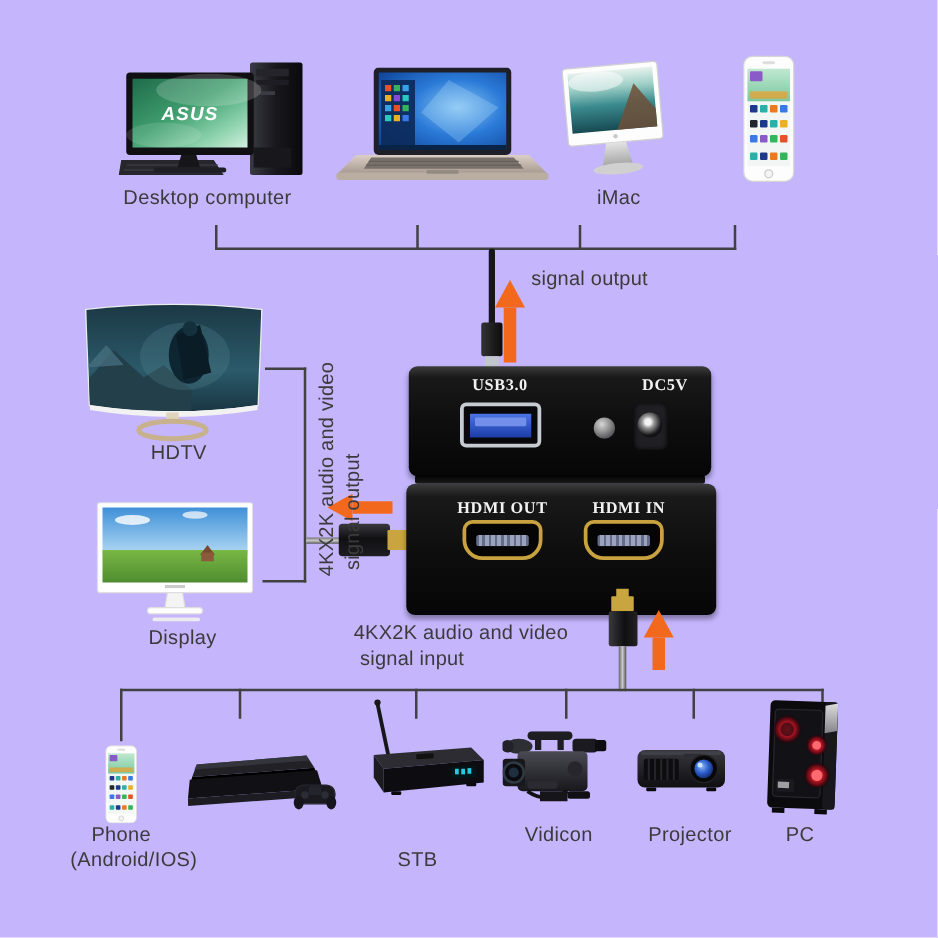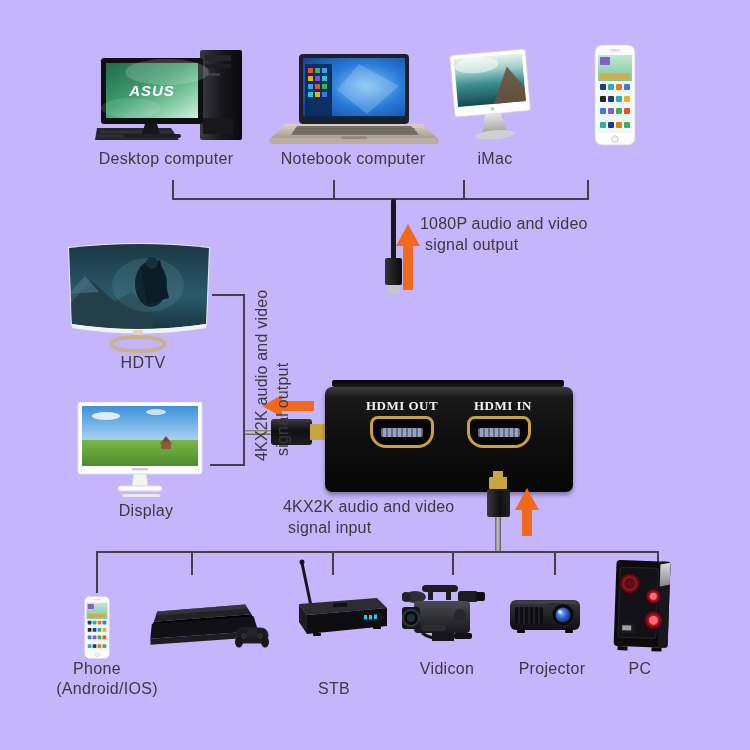--- a/index.html
+++ b/index.html
@@ -179,21 +179,20 @@
       <rect x="48" y="38" width="5" height="5" fill="#e8b022"></rect>
       <rect x="55" y="38" width="5" height="5" fill="#3a78e8"></rect>
     <rect x="36" y="62" width="102" height="4" fill="#0a2448"></rect>
     <polygon points="18,70 156,70 172,86 2,86" fill="url(#gd-albase)"></polygon>
     <polygon points="30,72 144,72 152,81 24,81" fill="#78706a"></polygon>
     <line x1="28" y1="75" x2="148" y2="75" stroke="#665e58" stroke-width="1"></line>
     <line x1="26" y1="78" x2="150" y2="78" stroke="#665e58" stroke-width="1"></line>
     <rect x="2" y="84" width="170" height="6" rx="3" fill="#baaea2"></rect>
     <rect x="74" y="82" width="26" height="3" rx="1.5" fill="#938a80"></rect>
   </svg>
-  <div class="abs lbl" style="left:265px;top:149px;width:176px">Notebook computer</div>
 
   <svg class="abs" style="left:449px;top:48px" width="84" height="100" viewBox="0 0 84 100">
     <g transform="rotate(-5 42 45)">
       <rect x="4" y="4" width="76" height="62" rx="3" fill="#fdfdfd" stroke="#d0d0d0"></rect>
       <rect x="8" y="8" width="68" height="48" fill="url(#gd-imacscr)"></rect>
       <polygon points="44,56 60,20 76,42 76,56" fill="#6e5038" opacity=".85"></polygon>
       <ellipse cx="30" cy="16" rx="22" ry="8" fill="#ffffff" opacity=".5"></ellipse>
       <circle cx="42" cy="61" r="1.8" fill="#c8c8c8"></circle>
       <polygon points="34,66 50,66 54,84 30,84" fill="url(#gd-metal)"></polygon>
       <ellipse cx="42" cy="87" rx="20" ry="4.5" fill="#d0d0d0"></ellipse>
@@ -213,21 +212,20 @@
 
   <div class="abs" style="left:391px;top:199px;width:5px;height:61px;background:#17171a;border-radius:2px"></div>
   <div class="abs" style="left:385px;top:258px;width:17px;height:27px;background:linear-gradient(90deg,#333,#0b0b0b);border-radius:2px"></div>
   <div class="abs" style="left:388px;top:285px;width:11px;height:9px;background:#c2c7ce"></div>
 
   <div class="abs arrow-up" style="left:396px;top:224px;width:24px;height:66px">
     <div class="head"></div>
     <div class="shaft"></div>
   </div>
   <div class="abs ann" style="left:420px;top:213px">
-    <div>1080P audio and video</div>
     <div class="l2">signal output</div>
   </div>
 
   <svg class="abs" style="left:63px;top:240px" width="152" height="114" viewBox="0 0 152 114">
     <defs>
         <clipPath id="clip-tv">
           <path d="M6,8 Q76,0 146,8 L143,84 Q76,94 9,84 Z"></path>
         </clipPath>
       </defs>
     <path d="M6,8 Q76,0 146,8 L143,84 Q76,94 9,84 Z" fill="#0d1824" stroke="#ececec" stroke-width="2"></path>
@@ -272,20 +270,33 @@
     <div class="head"></div>
     <div class="shaft"></div>
   </div>
   <div class="abs" style="left:272px;top:332px;width:0;height:0">
     <div class="ann vtext" style="width:258px">
       <div>4KX2K audio and video</div>
       <div class="l2">signal output</div>
     </div>
   </div>
 
+  <div class="abs devbox" style="left:327px;top:293px;width:242px;height:88px">
+    <div class="abs devlabel" style="left:38px;top:7px;width:70px">USB3.0</div>
+    <div class="abs usb-outer" style="left:41px;top:29px;width:59px;height:30px">
+      <div class="usb-inner">
+        <div class="usb-pins"></div>
+      </div>
+    </div>
+    <div class="abs led-btn" style="left:148px;top:41px;width:17px;height:17px"></div>
+    <div class="abs devlabel" style="left:172px;top:7px;width:66px">DC5V</div>
+    <div class="abs dc-socket" style="left:180px;top:29px;width:27px;height:38px">
+      <div class="dc-hole"></div>
+    </div>
+  </div>
 
   <div class="abs" style="left:332px;top:380px;width:232px;height:7px;background:linear-gradient(180deg,#000,#1c1c1c);border-radius:2px"></div>
 
   <div class="abs devbox" style="left:325px;top:387px;width:248px;height:105px">
     <div class="abs devlabel" style="left:12px;top:11px;width:130px">HDMI OUT</div>
     <div class="abs hdmi-port" style="left:45px;top:29px;width:58px;height:26px">
       <div class="hdmi-pins"></div>
     </div>
     <div class="abs devlabel" style="left:118px;top:11px;width:120px">HDMI IN</div>
     <div class="abs hdmi-port" style="left:142px;top:29px;width:58px;height:26px">

